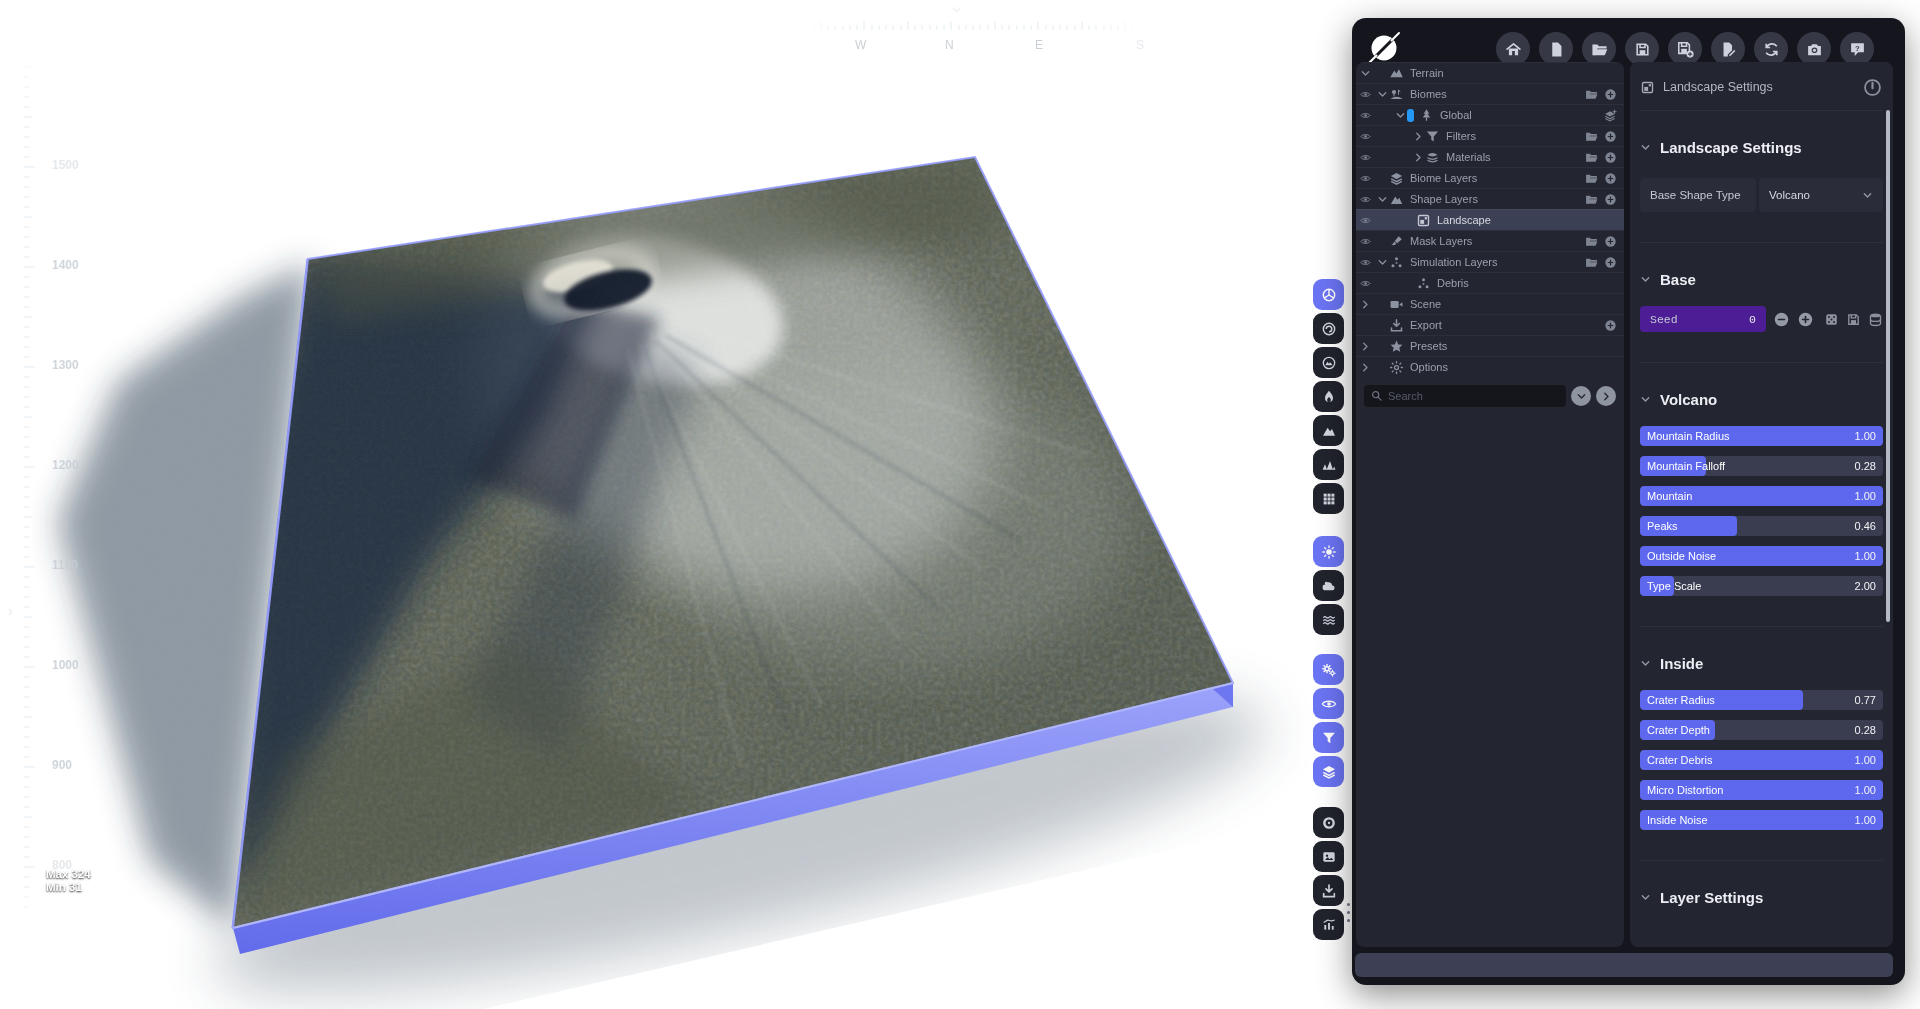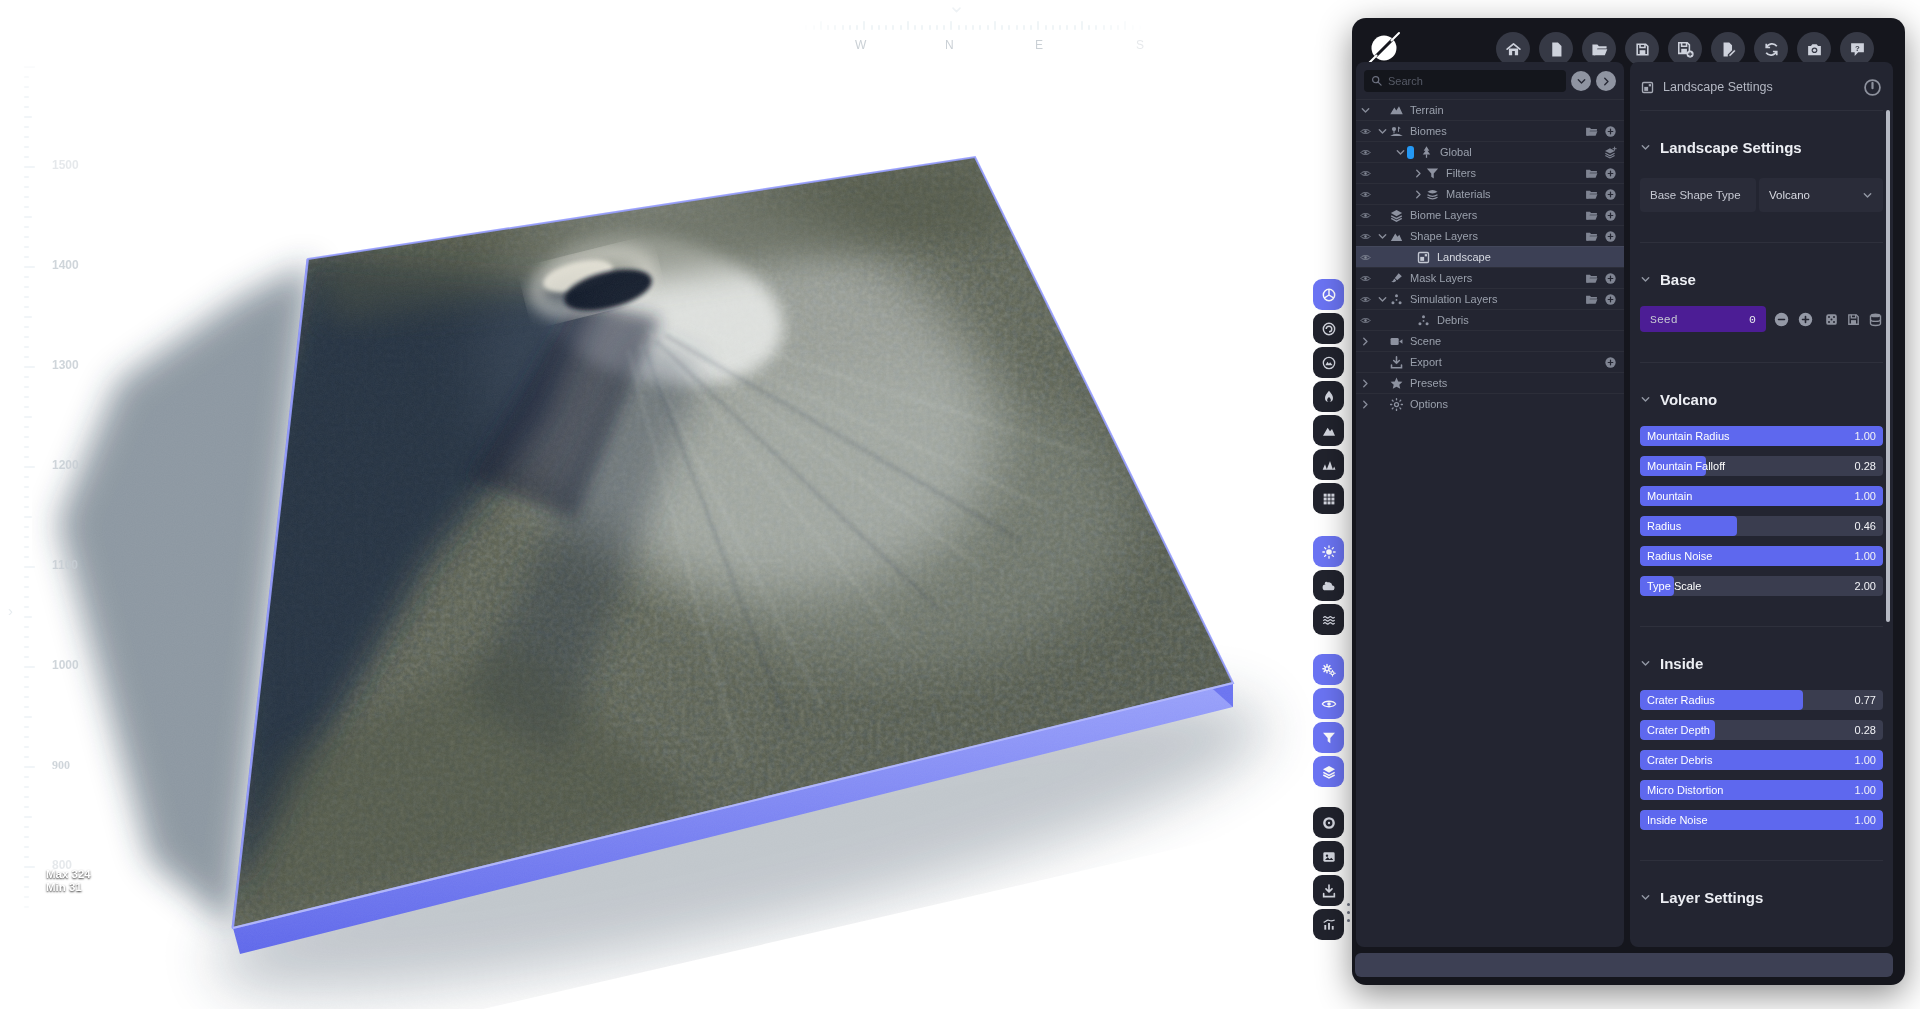--- a/index.html
+++ b/index.html
@@ -589,21 +589,21 @@
         <i style="top: 846px; width: 5px;"></i>
         <i style="top: 856px; width: 5px;"></i>
       </div>
     <div id="ruler-labels">
         <span style="top: 108px; opacity: 0.45;">1500</span>
         <span style="top: 208px; opacity: 0.85;">1400</span>
         <span style="top: 308px; opacity: 0.85;">1300</span>
         <span style="top: 408px; opacity: 0.85;">1200</span>
         <span style="top: 508px; opacity: 0.85;">1100</span>
         <span style="top: 608px; opacity: 0.85;">1000</span>
-        <span style="top: 708px; opacity: 0.85; font-family: Liberation Serif, serif;">900</span>
+        <span style="top: 708px; opacity: 0.85;">900</span>
         <span style="top: 808px; opacity: 0.45;">800</span>
       </div>
     <div id="ruler-minmax">
       <span>Max 324</span>
       <span>Min 31</span>
     </div>
   </div>
   <div id="expand-arrow">›</div>
 </div>
 
@@ -763,318 +763,318 @@
         </div>
         <div class="tbtn">
           <svg class="ic" viewBox="0 0 24 24">
             <use href="#i-help"></use>
           </svg>
         </div>
       </div>
   </div>
 
   <div id="outliner">
+    <div id="rows">
+        <div class="orow">
+          <span class="slot1">
+            <svg class="ic" viewBox="0 0 24 24">
+              <use href="#i-chev-down"></use>
+            </svg>
+          </span>
+          <span class="chev"></span>
+          <svg class="ic ricon" viewBox="0 0 24 24">
+            <use href="#i-mtn-range"></use>
+          </svg>
+          <span class="rlabel">Terrain</span>
+          <span class="racts"></span>
+        </div>
+        <div class="orow">
+          <span class="slot1">
+            <svg class="ic" viewBox="0 0 24 24">
+              <use href="#i-eye"></use>
+            </svg>
+          </span>
+          <span class="chev">
+            <svg class="ic" viewBox="0 0 24 24">
+              <use href="#i-chev-down"></use>
+            </svg>
+          </span>
+          <svg class="ic ricon" viewBox="0 0 24 24">
+            <use href="#i-biome"></use>
+          </svg>
+          <span class="rlabel">Biomes</span>
+          <span class="racts">
+            <svg class="ic" viewBox="0 0 24 24">
+              <use href="#i-folder"></use>
+            </svg>
+            <svg class="ic" viewBox="0 0 24 24">
+              <use href="#i-plus-c"></use>
+            </svg>
+          </span>
+        </div>
+        <div class="orow">
+          <span class="slot1">
+            <svg class="ic" viewBox="0 0 24 24">
+              <use href="#i-eye"></use>
+            </svg>
+          </span>
+          <span style="width: 18px; flex: 0 0 auto;"></span>
+          <span class="chev">
+            <svg class="ic" viewBox="0 0 24 24">
+              <use href="#i-chev-down"></use>
+            </svg>
+          </span>
+          <span class="pill"></span>
+          <svg class="ic ricon" viewBox="0 0 24 24">
+            <use href="#i-tree"></use>
+          </svg>
+          <span class="rlabel">Global</span>
+          <span class="racts">
+            <svg class="ic" viewBox="0 0 24 24">
+              <use href="#i-layers-add"></use>
+            </svg>
+          </span>
+        </div>
+        <div class="orow">
+          <span class="slot1">
+            <svg class="ic" viewBox="0 0 24 24">
+              <use href="#i-eye"></use>
+            </svg>
+          </span>
+          <span style="width: 36px; flex: 0 0 auto;"></span>
+          <span class="chev">
+            <svg class="ic" viewBox="0 0 24 24">
+              <use href="#i-chev-right"></use>
+            </svg>
+          </span>
+          <svg class="ic ricon" viewBox="0 0 24 24">
+            <use href="#i-funnel"></use>
+          </svg>
+          <span class="rlabel">Filters</span>
+          <span class="racts">
+            <svg class="ic" viewBox="0 0 24 24">
+              <use href="#i-folder"></use>
+            </svg>
+            <svg class="ic" viewBox="0 0 24 24">
+              <use href="#i-plus-c"></use>
+            </svg>
+          </span>
+        </div>
+        <div class="orow">
+          <span class="slot1">
+            <svg class="ic" viewBox="0 0 24 24">
+              <use href="#i-eye"></use>
+            </svg>
+          </span>
+          <span style="width: 36px; flex: 0 0 auto;"></span>
+          <span class="chev">
+            <svg class="ic" viewBox="0 0 24 24">
+              <use href="#i-chev-right"></use>
+            </svg>
+          </span>
+          <svg class="ic ricon" viewBox="0 0 24 24">
+            <use href="#i-material"></use>
+          </svg>
+          <span class="rlabel">Materials</span>
+          <span class="racts">
+            <svg class="ic" viewBox="0 0 24 24">
+              <use href="#i-folder"></use>
+            </svg>
+            <svg class="ic" viewBox="0 0 24 24">
+              <use href="#i-plus-c"></use>
+            </svg>
+          </span>
+        </div>
+        <div class="orow">
+          <span class="slot1">
+            <svg class="ic" viewBox="0 0 24 24">
+              <use href="#i-eye"></use>
+            </svg>
+          </span>
+          <span class="chev"></span>
+          <svg class="ic ricon" viewBox="0 0 24 24">
+            <use href="#i-layers"></use>
+          </svg>
+          <span class="rlabel">Biome Layers</span>
+          <span class="racts">
+            <svg class="ic" viewBox="0 0 24 24">
+              <use href="#i-folder"></use>
+            </svg>
+            <svg class="ic" viewBox="0 0 24 24">
+              <use href="#i-plus-c"></use>
+            </svg>
+          </span>
+        </div>
+        <div class="orow">
+          <span class="slot1">
+            <svg class="ic" viewBox="0 0 24 24">
+              <use href="#i-eye"></use>
+            </svg>
+          </span>
+          <span class="chev">
+            <svg class="ic" viewBox="0 0 24 24">
+              <use href="#i-chev-down"></use>
+            </svg>
+          </span>
+          <svg class="ic ricon" viewBox="0 0 24 24">
+            <use href="#i-mountain"></use>
+          </svg>
+          <span class="rlabel">Shape Layers</span>
+          <span class="racts">
+            <svg class="ic" viewBox="0 0 24 24">
+              <use href="#i-folder"></use>
+            </svg>
+            <svg class="ic" viewBox="0 0 24 24">
+              <use href="#i-plus-c"></use>
+            </svg>
+          </span>
+        </div>
+        <div class="orow selected">
+          <span class="slot1">
+            <svg class="ic" viewBox="0 0 24 24">
+              <use href="#i-eye"></use>
+            </svg>
+          </span>
+          <span style="width: 27px; flex: 0 0 auto;"></span>
+          <span class="chev"></span>
+          <svg class="ic ricon" viewBox="0 0 24 24">
+            <use href="#i-image-sq"></use>
+          </svg>
+          <span class="rlabel">Landscape</span>
+          <span class="racts"></span>
+        </div>
+        <div class="orow">
+          <span class="slot1">
+            <svg class="ic" viewBox="0 0 24 24">
+              <use href="#i-eye"></use>
+            </svg>
+          </span>
+          <span class="chev"></span>
+          <svg class="ic ricon" viewBox="0 0 24 24">
+            <use href="#i-brush"></use>
+          </svg>
+          <span class="rlabel">Mask Layers</span>
+          <span class="racts">
+            <svg class="ic" viewBox="0 0 24 24">
+              <use href="#i-folder"></use>
+            </svg>
+            <svg class="ic" viewBox="0 0 24 24">
+              <use href="#i-plus-c"></use>
+            </svg>
+          </span>
+        </div>
+        <div class="orow">
+          <span class="slot1">
+            <svg class="ic" viewBox="0 0 24 24">
+              <use href="#i-eye"></use>
+            </svg>
+          </span>
+          <span class="chev">
+            <svg class="ic" viewBox="0 0 24 24">
+              <use href="#i-chev-down"></use>
+            </svg>
+          </span>
+          <svg class="ic ricon" viewBox="0 0 24 24">
+            <use href="#i-sim"></use>
+          </svg>
+          <span class="rlabel">Simulation Layers</span>
+          <span class="racts">
+            <svg class="ic" viewBox="0 0 24 24">
+              <use href="#i-folder"></use>
+            </svg>
+            <svg class="ic" viewBox="0 0 24 24">
+              <use href="#i-plus-c"></use>
+            </svg>
+          </span>
+        </div>
+        <div class="orow">
+          <span class="slot1">
+            <svg class="ic" viewBox="0 0 24 24">
+              <use href="#i-eye"></use>
+            </svg>
+          </span>
+          <span style="width: 27px; flex: 0 0 auto;"></span>
+          <span class="chev"></span>
+          <svg class="ic ricon" viewBox="0 0 24 24">
+            <use href="#i-sim"></use>
+          </svg>
+          <span class="rlabel">Debris</span>
+          <span class="racts"></span>
+        </div>
+        <div class="orow">
+          <span class="slot1">
+            <svg class="ic" viewBox="0 0 24 24">
+              <use href="#i-chev-right"></use>
+            </svg>
+          </span>
+          <span class="chev"></span>
+          <svg class="ic ricon" viewBox="0 0 24 24">
+            <use href="#i-video"></use>
+          </svg>
+          <span class="rlabel">Scene</span>
+          <span class="racts"></span>
+        </div>
+        <div class="orow">
+          <span class="slot1"></span>
+          <span class="chev"></span>
+          <svg class="ic ricon" viewBox="0 0 24 24">
+            <use href="#i-download"></use>
+          </svg>
+          <span class="rlabel">Export</span>
+          <span class="racts">
+            <svg class="ic" viewBox="0 0 24 24">
+              <use href="#i-plus-c"></use>
+            </svg>
+          </span>
+        </div>
+        <div class="orow">
+          <span class="slot1">
+            <svg class="ic" viewBox="0 0 24 24">
+              <use href="#i-chev-right"></use>
+            </svg>
+          </span>
+          <span class="chev"></span>
+          <svg class="ic ricon" viewBox="0 0 24 24">
+            <use href="#i-star"></use>
+          </svg>
+          <span class="rlabel">Presets</span>
+          <span class="racts"></span>
+        </div>
+        <div class="orow">
+          <span class="slot1">
+            <svg class="ic" viewBox="0 0 24 24">
+              <use href="#i-chev-right"></use>
+            </svg>
+          </span>
+          <span class="chev"></span>
+          <svg class="ic ricon" viewBox="0 0 24 24">
+            <use href="#i-gear"></use>
+          </svg>
+          <span class="rlabel">Options</span>
+          <span class="racts"></span>
+        </div>
+      </div>
     <div id="search-row">
       <div id="search-box">
         <svg class="ic" viewBox="0 0 24 24">
             <use href="#i-search"></use>
           </svg>
         <input id="search-input" placeholder="Search" style="">
       </div>
       <div class="cbtn">
         <svg class="ic" viewBox="0 0 24 24">
             <use href="#i-chev-down"></use>
           </svg>
       </div>
       <div class="cbtn">
         <svg class="ic" viewBox="0 0 24 24">
             <use href="#i-chev-right"></use>
           </svg>
       </div>
     </div>
-    <div id="rows">
-        <div class="orow">
-          <span class="slot1">
-            <svg class="ic" viewBox="0 0 24 24">
-              <use href="#i-chev-down"></use>
-            </svg>
-          </span>
-          <span class="chev"></span>
-          <svg class="ic ricon" viewBox="0 0 24 24">
-            <use href="#i-mtn-range"></use>
-          </svg>
-          <span class="rlabel">Terrain</span>
-          <span class="racts"></span>
-        </div>
-        <div class="orow">
-          <span class="slot1">
-            <svg class="ic" viewBox="0 0 24 24">
-              <use href="#i-eye"></use>
-            </svg>
-          </span>
-          <span class="chev">
-            <svg class="ic" viewBox="0 0 24 24">
-              <use href="#i-chev-down"></use>
-            </svg>
-          </span>
-          <svg class="ic ricon" viewBox="0 0 24 24">
-            <use href="#i-biome"></use>
-          </svg>
-          <span class="rlabel">Biomes</span>
-          <span class="racts">
-            <svg class="ic" viewBox="0 0 24 24">
-              <use href="#i-folder"></use>
-            </svg>
-            <svg class="ic" viewBox="0 0 24 24">
-              <use href="#i-plus-c"></use>
-            </svg>
-          </span>
-        </div>
-        <div class="orow">
-          <span class="slot1">
-            <svg class="ic" viewBox="0 0 24 24">
-              <use href="#i-eye"></use>
-            </svg>
-          </span>
-          <span style="width: 18px; flex: 0 0 auto;"></span>
-          <span class="chev">
-            <svg class="ic" viewBox="0 0 24 24">
-              <use href="#i-chev-down"></use>
-            </svg>
-          </span>
-          <span class="pill"></span>
-          <svg class="ic ricon" viewBox="0 0 24 24">
-            <use href="#i-tree"></use>
-          </svg>
-          <span class="rlabel">Global</span>
-          <span class="racts">
-            <svg class="ic" viewBox="0 0 24 24">
-              <use href="#i-layers-add"></use>
-            </svg>
-          </span>
-        </div>
-        <div class="orow">
-          <span class="slot1">
-            <svg class="ic" viewBox="0 0 24 24">
-              <use href="#i-eye"></use>
-            </svg>
-          </span>
-          <span style="width: 36px; flex: 0 0 auto;"></span>
-          <span class="chev">
-            <svg class="ic" viewBox="0 0 24 24">
-              <use href="#i-chev-right"></use>
-            </svg>
-          </span>
-          <svg class="ic ricon" viewBox="0 0 24 24">
-            <use href="#i-funnel"></use>
-          </svg>
-          <span class="rlabel">Filters</span>
-          <span class="racts">
-            <svg class="ic" viewBox="0 0 24 24">
-              <use href="#i-folder"></use>
-            </svg>
-            <svg class="ic" viewBox="0 0 24 24">
-              <use href="#i-plus-c"></use>
-            </svg>
-          </span>
-        </div>
-        <div class="orow">
-          <span class="slot1">
-            <svg class="ic" viewBox="0 0 24 24">
-              <use href="#i-eye"></use>
-            </svg>
-          </span>
-          <span style="width: 36px; flex: 0 0 auto;"></span>
-          <span class="chev">
-            <svg class="ic" viewBox="0 0 24 24">
-              <use href="#i-chev-right"></use>
-            </svg>
-          </span>
-          <svg class="ic ricon" viewBox="0 0 24 24">
-            <use href="#i-material"></use>
-          </svg>
-          <span class="rlabel">Materials</span>
-          <span class="racts">
-            <svg class="ic" viewBox="0 0 24 24">
-              <use href="#i-folder"></use>
-            </svg>
-            <svg class="ic" viewBox="0 0 24 24">
-              <use href="#i-plus-c"></use>
-            </svg>
-          </span>
-        </div>
-        <div class="orow">
-          <span class="slot1">
-            <svg class="ic" viewBox="0 0 24 24">
-              <use href="#i-eye"></use>
-            </svg>
-          </span>
-          <span class="chev"></span>
-          <svg class="ic ricon" viewBox="0 0 24 24">
-            <use href="#i-layers"></use>
-          </svg>
-          <span class="rlabel">Biome Layers</span>
-          <span class="racts">
-            <svg class="ic" viewBox="0 0 24 24">
-              <use href="#i-folder"></use>
-            </svg>
-            <svg class="ic" viewBox="0 0 24 24">
-              <use href="#i-plus-c"></use>
-            </svg>
-          </span>
-        </div>
-        <div class="orow">
-          <span class="slot1">
-            <svg class="ic" viewBox="0 0 24 24">
-              <use href="#i-eye"></use>
-            </svg>
-          </span>
-          <span class="chev">
-            <svg class="ic" viewBox="0 0 24 24">
-              <use href="#i-chev-down"></use>
-            </svg>
-          </span>
-          <svg class="ic ricon" viewBox="0 0 24 24">
-            <use href="#i-mountain"></use>
-          </svg>
-          <span class="rlabel">Shape Layers</span>
-          <span class="racts">
-            <svg class="ic" viewBox="0 0 24 24">
-              <use href="#i-folder"></use>
-            </svg>
-            <svg class="ic" viewBox="0 0 24 24">
-              <use href="#i-plus-c"></use>
-            </svg>
-          </span>
-        </div>
-        <div class="orow selected">
-          <span class="slot1">
-            <svg class="ic" viewBox="0 0 24 24">
-              <use href="#i-eye"></use>
-            </svg>
-          </span>
-          <span style="width: 27px; flex: 0 0 auto;"></span>
-          <span class="chev"></span>
-          <svg class="ic ricon" viewBox="0 0 24 24">
-            <use href="#i-image-sq"></use>
-          </svg>
-          <span class="rlabel">Landscape</span>
-          <span class="racts"></span>
-        </div>
-        <div class="orow">
-          <span class="slot1">
-            <svg class="ic" viewBox="0 0 24 24">
-              <use href="#i-eye"></use>
-            </svg>
-          </span>
-          <span class="chev"></span>
-          <svg class="ic ricon" viewBox="0 0 24 24">
-            <use href="#i-brush"></use>
-          </svg>
-          <span class="rlabel">Mask Layers</span>
-          <span class="racts">
-            <svg class="ic" viewBox="0 0 24 24">
-              <use href="#i-folder"></use>
-            </svg>
-            <svg class="ic" viewBox="0 0 24 24">
-              <use href="#i-plus-c"></use>
-            </svg>
-          </span>
-        </div>
-        <div class="orow">
-          <span class="slot1">
-            <svg class="ic" viewBox="0 0 24 24">
-              <use href="#i-eye"></use>
-            </svg>
-          </span>
-          <span class="chev">
-            <svg class="ic" viewBox="0 0 24 24">
-              <use href="#i-chev-down"></use>
-            </svg>
-          </span>
-          <svg class="ic ricon" viewBox="0 0 24 24">
-            <use href="#i-sim"></use>
-          </svg>
-          <span class="rlabel">Simulation Layers</span>
-          <span class="racts">
-            <svg class="ic" viewBox="0 0 24 24">
-              <use href="#i-folder"></use>
-            </svg>
-            <svg class="ic" viewBox="0 0 24 24">
-              <use href="#i-plus-c"></use>
-            </svg>
-          </span>
-        </div>
-        <div class="orow">
-          <span class="slot1">
-            <svg class="ic" viewBox="0 0 24 24">
-              <use href="#i-eye"></use>
-            </svg>
-          </span>
-          <span style="width: 27px; flex: 0 0 auto;"></span>
-          <span class="chev"></span>
-          <svg class="ic ricon" viewBox="0 0 24 24">
-            <use href="#i-sim"></use>
-          </svg>
-          <span class="rlabel">Debris</span>
-          <span class="racts"></span>
-        </div>
-        <div class="orow">
-          <span class="slot1">
-            <svg class="ic" viewBox="0 0 24 24">
-              <use href="#i-chev-right"></use>
-            </svg>
-          </span>
-          <span class="chev"></span>
-          <svg class="ic ricon" viewBox="0 0 24 24">
-            <use href="#i-video"></use>
-          </svg>
-          <span class="rlabel">Scene</span>
-          <span class="racts"></span>
-        </div>
-        <div class="orow">
-          <span class="slot1"></span>
-          <span class="chev"></span>
-          <svg class="ic ricon" viewBox="0 0 24 24">
-            <use href="#i-download"></use>
-          </svg>
-          <span class="rlabel">Export</span>
-          <span class="racts">
-            <svg class="ic" viewBox="0 0 24 24">
-              <use href="#i-plus-c"></use>
-            </svg>
-          </span>
-        </div>
-        <div class="orow">
-          <span class="slot1">
-            <svg class="ic" viewBox="0 0 24 24">
-              <use href="#i-chev-right"></use>
-            </svg>
-          </span>
-          <span class="chev"></span>
-          <svg class="ic ricon" viewBox="0 0 24 24">
-            <use href="#i-star"></use>
-          </svg>
-          <span class="rlabel">Presets</span>
-          <span class="racts"></span>
-        </div>
-        <div class="orow">
-          <span class="slot1">
-            <svg class="ic" viewBox="0 0 24 24">
-              <use href="#i-chev-right"></use>
-            </svg>
-          </span>
-          <span class="chev"></span>
-          <svg class="ic ricon" viewBox="0 0 24 24">
-            <use href="#i-gear"></use>
-          </svg>
-          <span class="rlabel">Options</span>
-          <span class="racts"></span>
-        </div>
-      </div>
   </div>
 
   <div id="inspector">
     <div id="ihead">
       <svg class="ic" viewBox="0 0 24 24">
           <use href="#i-image-sq"></use>
         </svg>
       <span>Landscape Settings</span>
       <span class="spacer"></span>
       <svg class="ic power" viewBox="0 0 24 24">
@@ -1144,26 +1144,26 @@
           <span class="slbl">Mountain Falloff</span>
           <span class="sval">0.28</span>
         </div>
         <div class="slider">
           <div class="sfill" style="width: 100%;"></div>
           <span class="slbl">Mountain</span>
           <span class="sval">1.00</span>
         </div>
         <div class="slider">
           <div class="sfill" style="width: 40%;"></div>
-          <span class="slbl">Radius</span>
+          <span class="slbl">Peaks</span>
           <span class="sval">0.46</span>
         </div>
         <div class="slider">
           <div class="sfill" style="width: 100%;"></div>
-          <span class="slbl">Radius Noise</span>
+          <span class="slbl">Outside Noise</span>
           <span class="sval">1.00</span>
         </div>
         <div class="slider">
           <div class="sfill" style="width: 14%;"></div>
           <span class="slbl">Type Scale</span>
           <span class="sval">2.00</span>
         </div>
         <div class="divider"></div>
         <div class="shead">
           <svg class="ic" viewBox="0 0 24 24">

